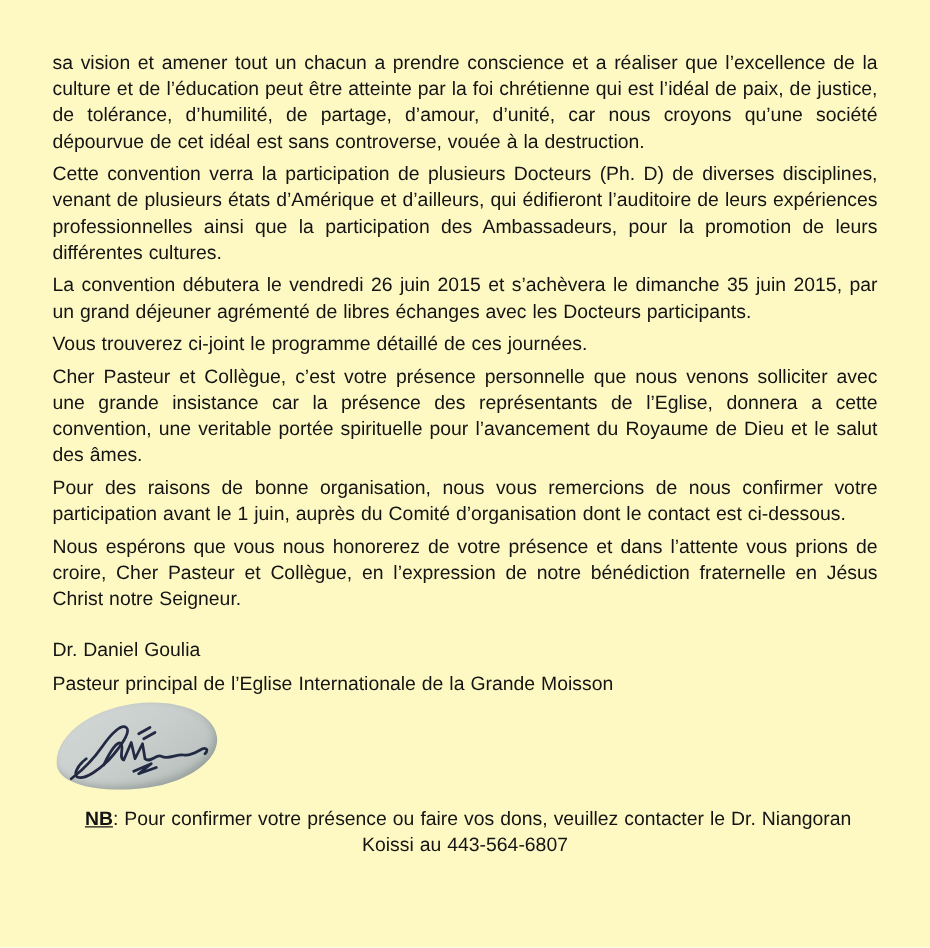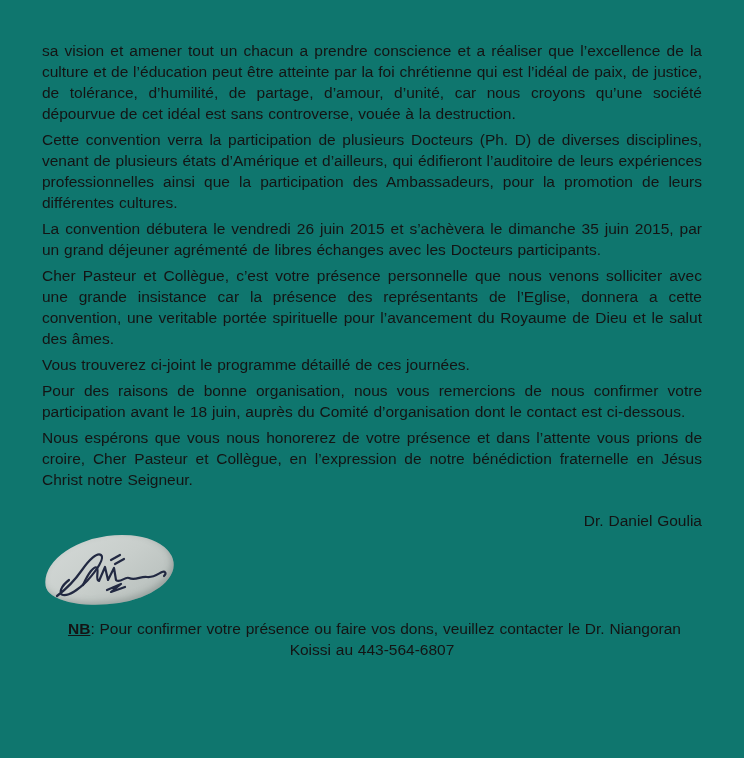--- a/index.html
+++ b/index.html
@@ -5,36 +5,36 @@
   html, body {
     margin: 0;
     padding: 0;
     background: #ffffff;
   }
   .page {
     position: relative;
     box-sizing: border-box;
     width: 744px;
     height: 758px;
-    background: #0f766e;
+    background: #fef9c3;
     font-family: "Liberation Sans", sans-serif;
     color: #141414;
     padding: 40px 42px 0 42px;
     overflow: hidden;
   }
   .letter-body p {
     margin: 0 0 5px 0;
     font-size: 15.5px;
     line-height: 21px;
     text-align: justify;
     color: #141414;
     word-spacing: 0.5px;
   }
   p.sig-name {
-    text-align: right;
+    text-align: left;
     margin-top: 20px;
   }
   p.sig-title {
     text-align: left;
     margin-top: 6px;
   }
   .stamp {
     position: relative;
     width: 134px;
     height: 72px;
@@ -70,26 +70,27 @@
 </style>
 </head>
 <body>
 
 <div class="page">
   <main class="letter-body">
 
     <p>sa vision et amener tout un chacun a prendre conscience et a réaliser que l’excellence de la culture et de l’éducation peut être atteinte par la foi chrétienne qui est l’idéal de paix, de justice, de tolérance, d’humilité, de partage, d’amour, d’unité, car nous croyons qu’une société dépourvue de cet idéal est sans controverse, vouée à la destruction.</p>
     <p>Cette convention verra la participation de plusieurs Docteurs (Ph. D) de diverses disciplines, venant de plusieurs états d’Amérique et d’ailleurs, qui édifieront l’auditoire de leurs expériences professionnelles ainsi que la participation des Ambassadeurs, pour la promotion de leurs différentes cultures.</p>
     <p>La convention débutera le vendredi 26 juin 2015 et s’achèvera le dimanche 35 juin 2015, par un grand déjeuner agrémenté de libres échanges avec les Docteurs participants.</p>
+    <p>Vous trouverez ci-joint le programme détaillé de ces journées.</p>
     <p>Cher Pasteur et Collègue, c’est votre présence personnelle que nous venons solliciter avec une grande insistance car la présence des représentants de l’Eglise, donnera a cette convention, une veritable portée spirituelle pour l’avancement du Royaume de Dieu et le salut des âmes.</p>
-    <p>Vous trouverez ci-joint le programme détaillé de ces journées.</p>
-    <p>Pour des raisons de bonne organisation, nous vous remercions de nous confirmer votre participation avant le 18 juin, auprès du Comité d’organisation dont le contact est ci-dessous.</p>
+    <p>Pour des raisons de bonne organisation, nous vous remercions de nous confirmer votre participation avant le 1 juin, auprès du Comité d’organisation dont le contact est ci-dessous.</p>
     <p>Nous espérons que vous nous honorerez de votre présence et dans l’attente vous prions de croire, Cher Pasteur et Collègue, en l’expression de notre bénédiction fraternelle en Jésus Christ notre Seigneur.</p>
 
     <p class="sig-name">Dr. Daniel Goulia</p>
+    <p class="sig-title">Pasteur principal de l’Eglise Internationale de la Grande Moisson</p>
 
     <div class="stamp">
       <div class="stamp-bg"></div>
       <svg width="132" height="72" viewBox="0 0 132 72" fill="none" stroke="#222942" stroke-width="2.2" stroke-linecap="round" stroke-linejoin="round">
         <path d="M12 60 C 20 54, 30 44, 37 34 C 44 24, 52 16, 56 19 C 60 22, 52 34, 42 45 C 34 53, 24 60, 18 59 C 13 58, 16 50, 24 44"></path>
         <path d="M38 49 C 43 38, 49 29, 52 32 C 54 35, 50 44, 54 45 L 60 31 L 63 44 L 69 32 L 71 44 C 75 48, 80 40, 84 42 C 90 45, 96 40, 102 41 C 108 42, 113 38, 117 36 C 120 35, 122 37, 119 40"></path>
         <path d="M62 54 L 76 48 L 66 56 L 80 51"></path>
         <path d="M66 24 L 75 19 M 70 28 L 79 23"></path>
       </svg>
     </div>

